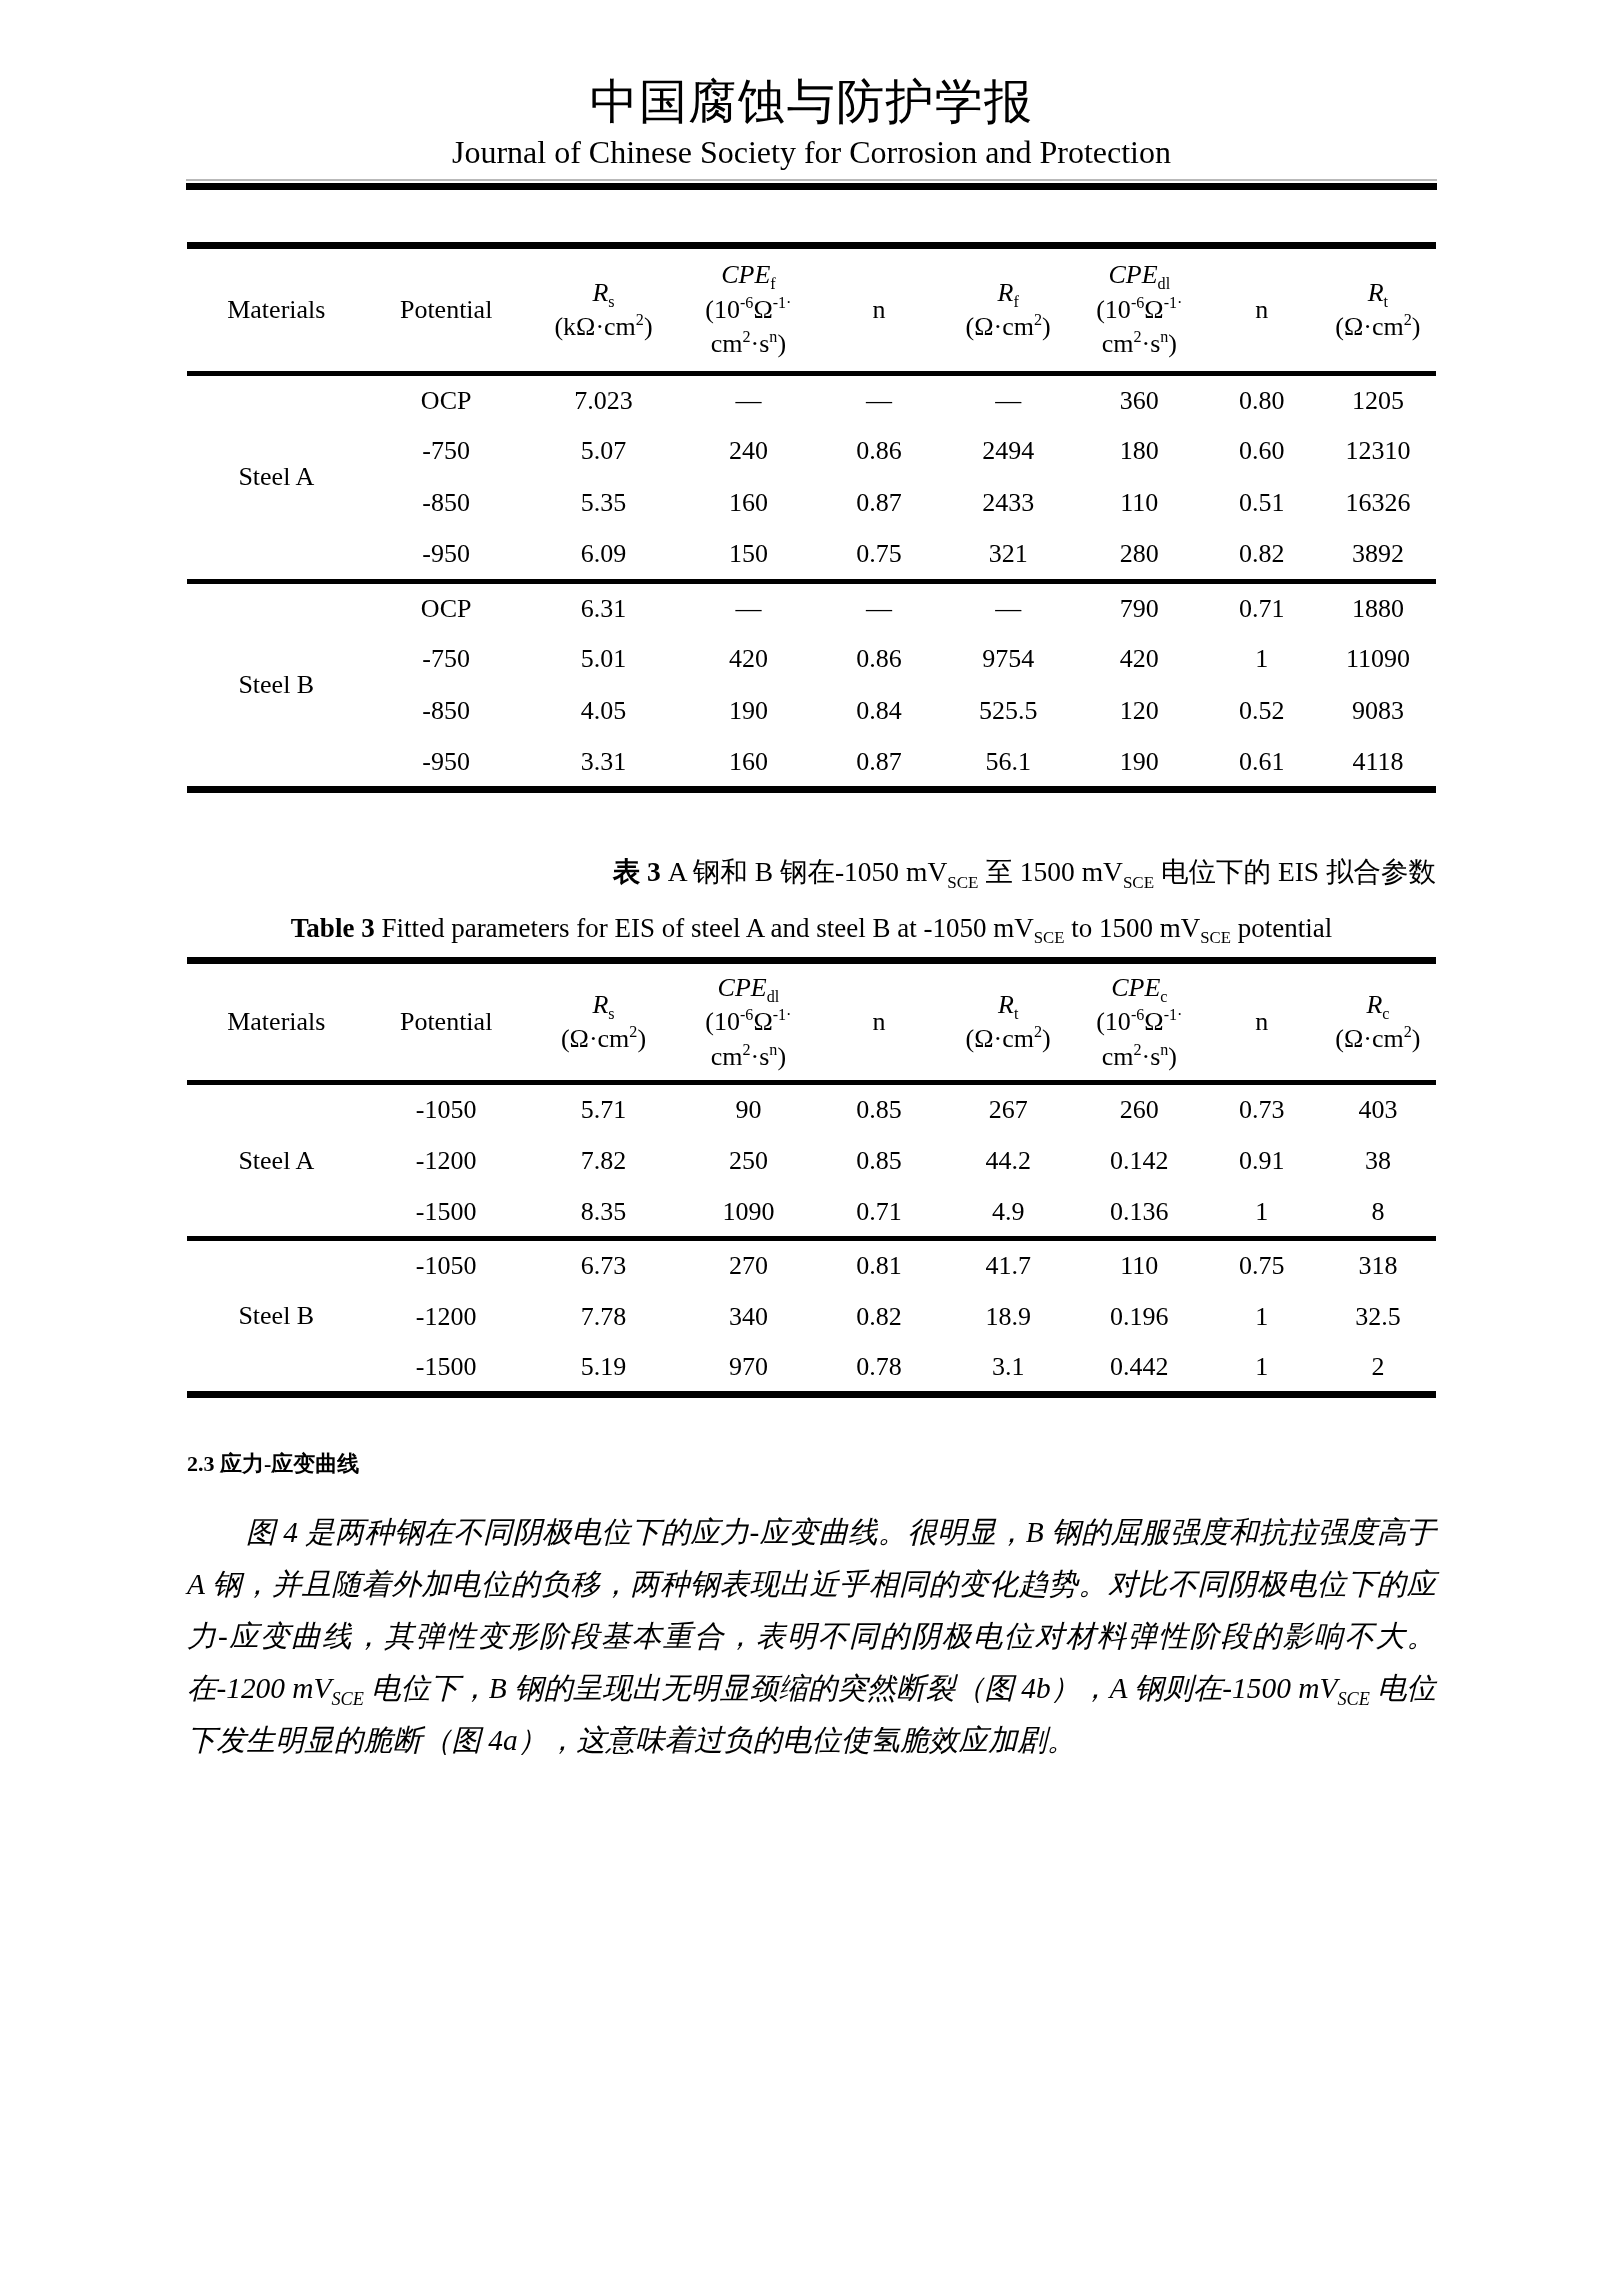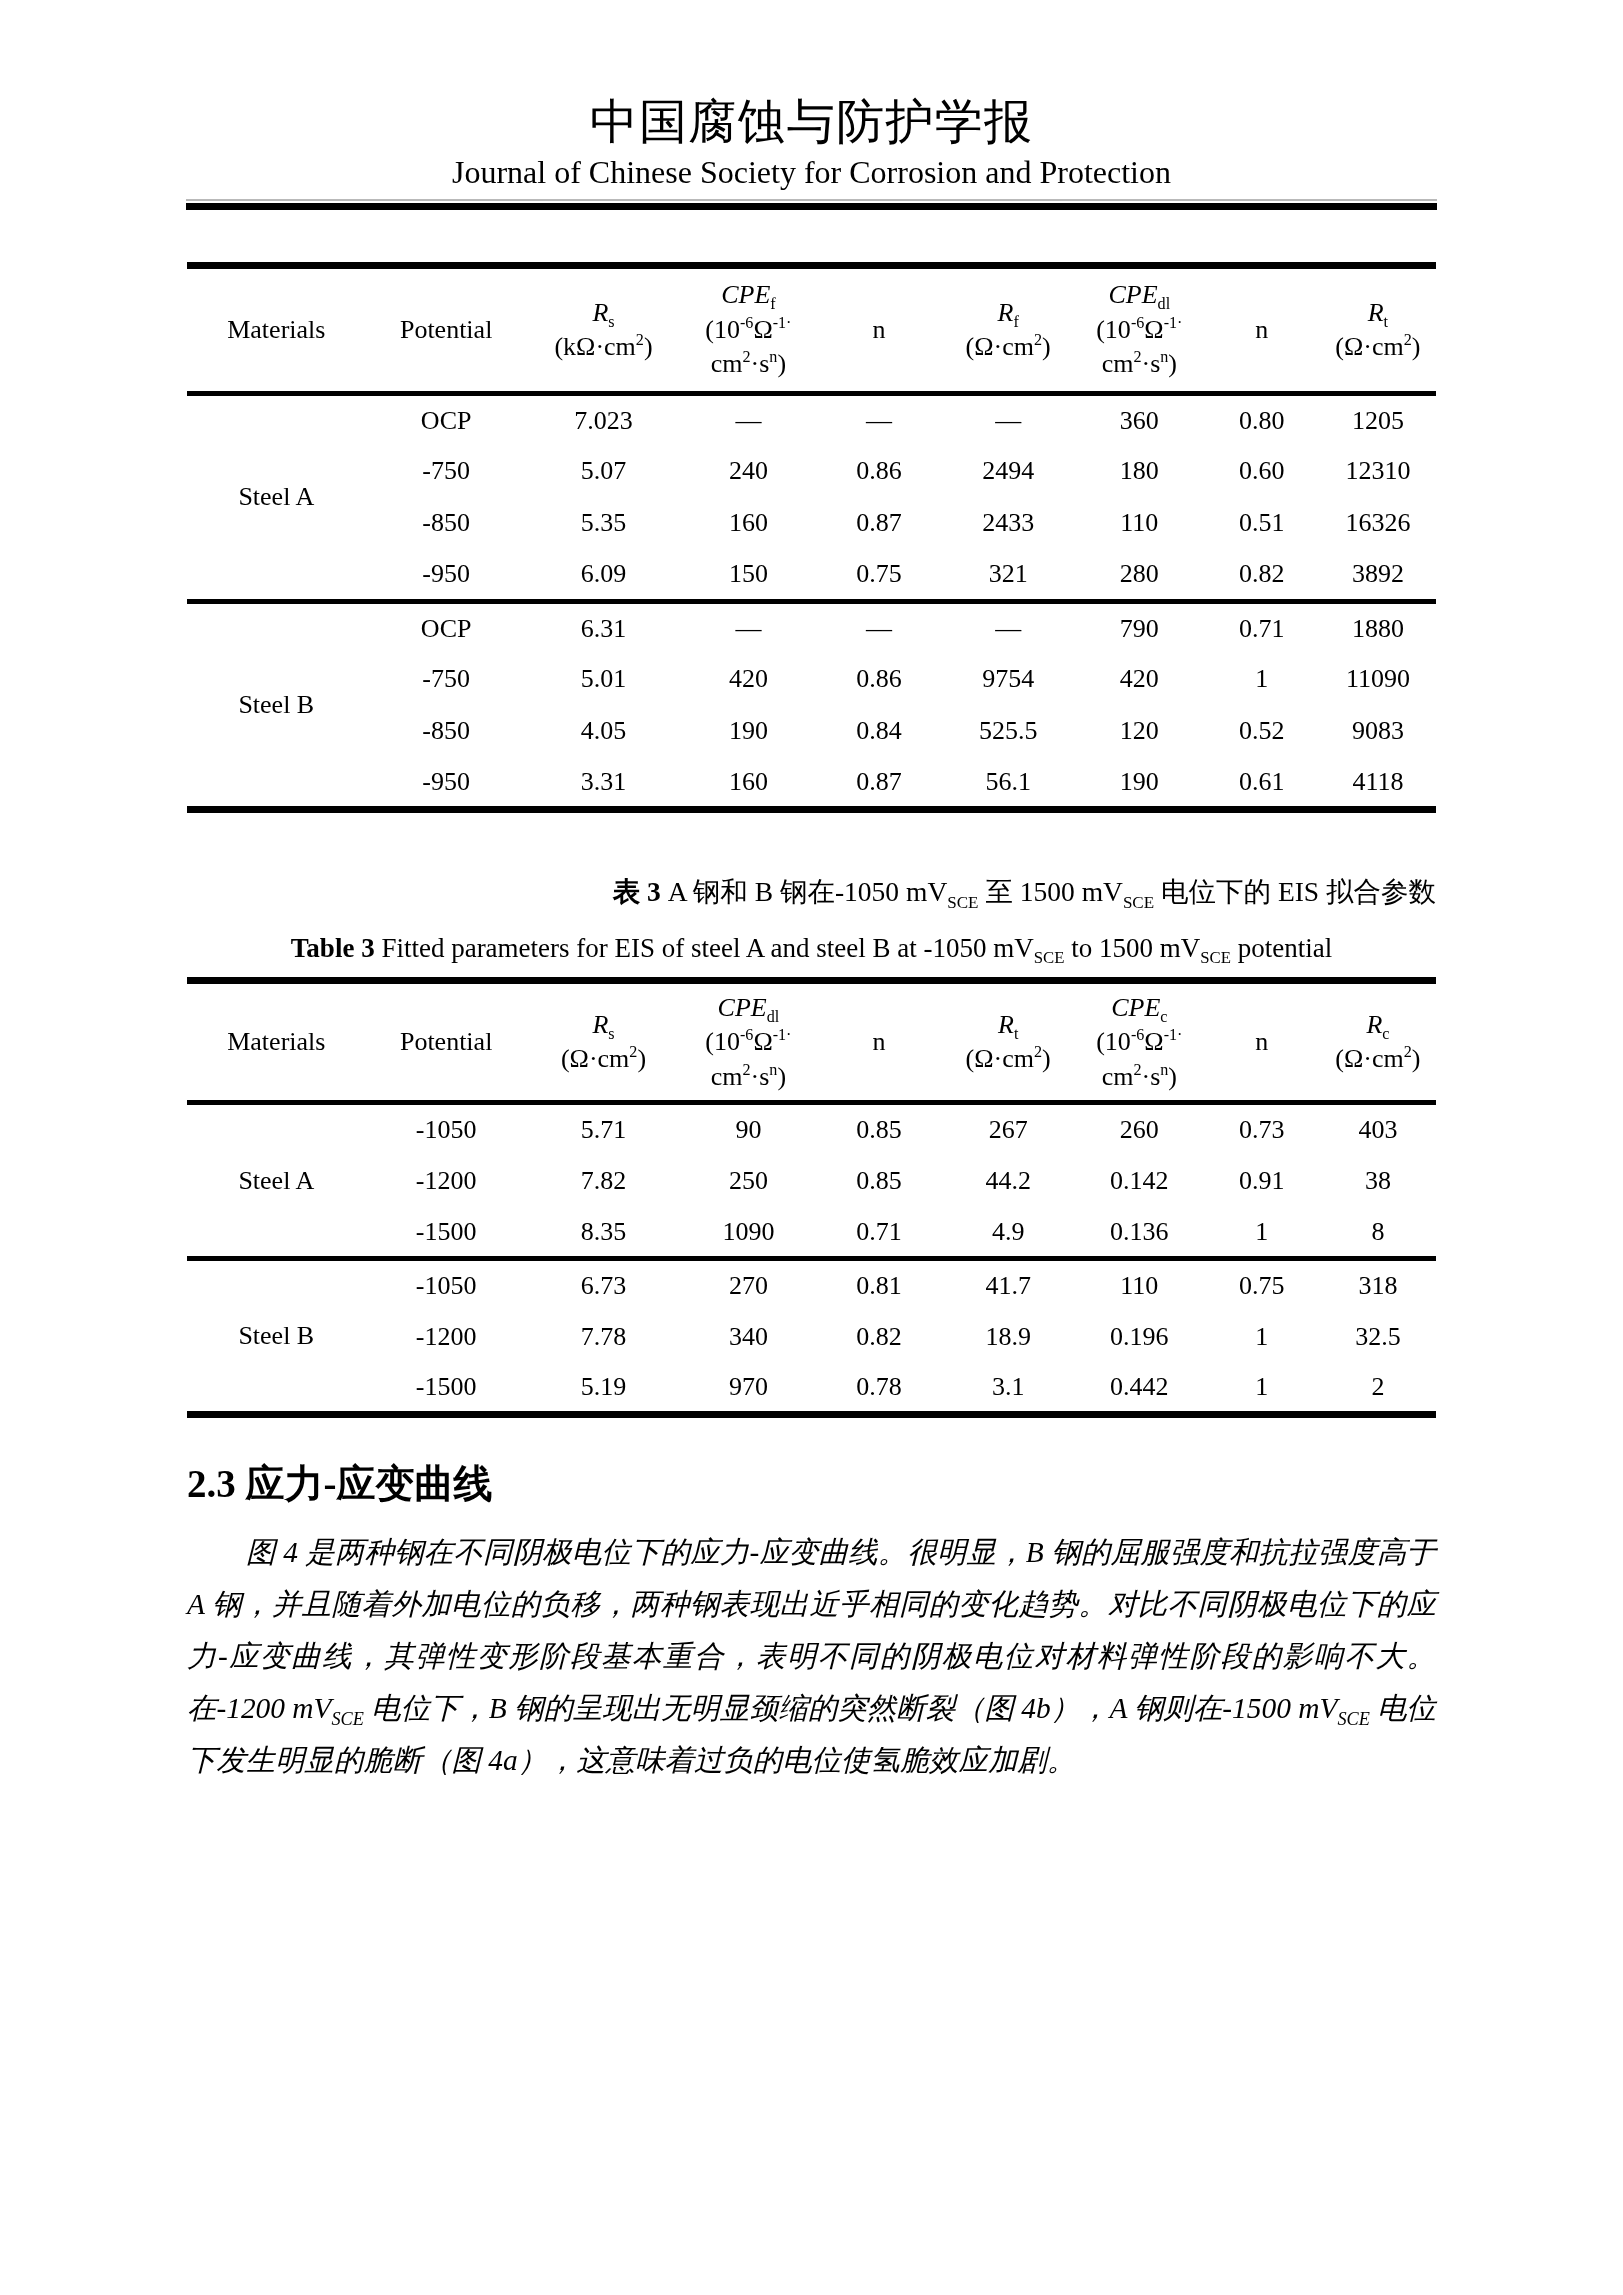--- a/index.html
+++ b/index.html
@@ -6,21 +6,21 @@
   html,body { background:#ffffff; }
   .page {
     position:relative;
     width:1623px;
     height:2295px;
     background:#ffffff;
     color:#000;
     font-family:"Liberation Serif","DejaVu Serif",serif;
     overflow:hidden;
   }
-  .journal-header { padding-top:92px; }
+  .journal-header { padding-top:72px; }
   .title-cn {
     text-align:center;
     font-size:48px;
     line-height:60px;
     letter-spacing:1.3px;
     font-weight:400;
   }
   .title-en {
     text-align:center;
     font-size:32px;
@@ -59,21 +59,21 @@
   #table-top { margin-top:52px; }
 
   .caption { margin-top:60px; text-align:center; }
   .caption-cn { font-size:27.5px; line-height:38px;text-align:right; }
   .caption-en { font-size:27px; line-height:38px;margin-top:18px; }
 
   #table3 { margin-top:10.5px; }
 
   .section-heading {
     margin-top:48px;
-    font-size:39px;
+    font-size:22px;
     line-height:35px;
     font-weight:bold;
     text-align:left;
   }
   .body-paragraph {
     margin-top:25px;
     font-size:29.4px;
     line-height:52px;
     text-align:justify;
     text-indent:59px;

